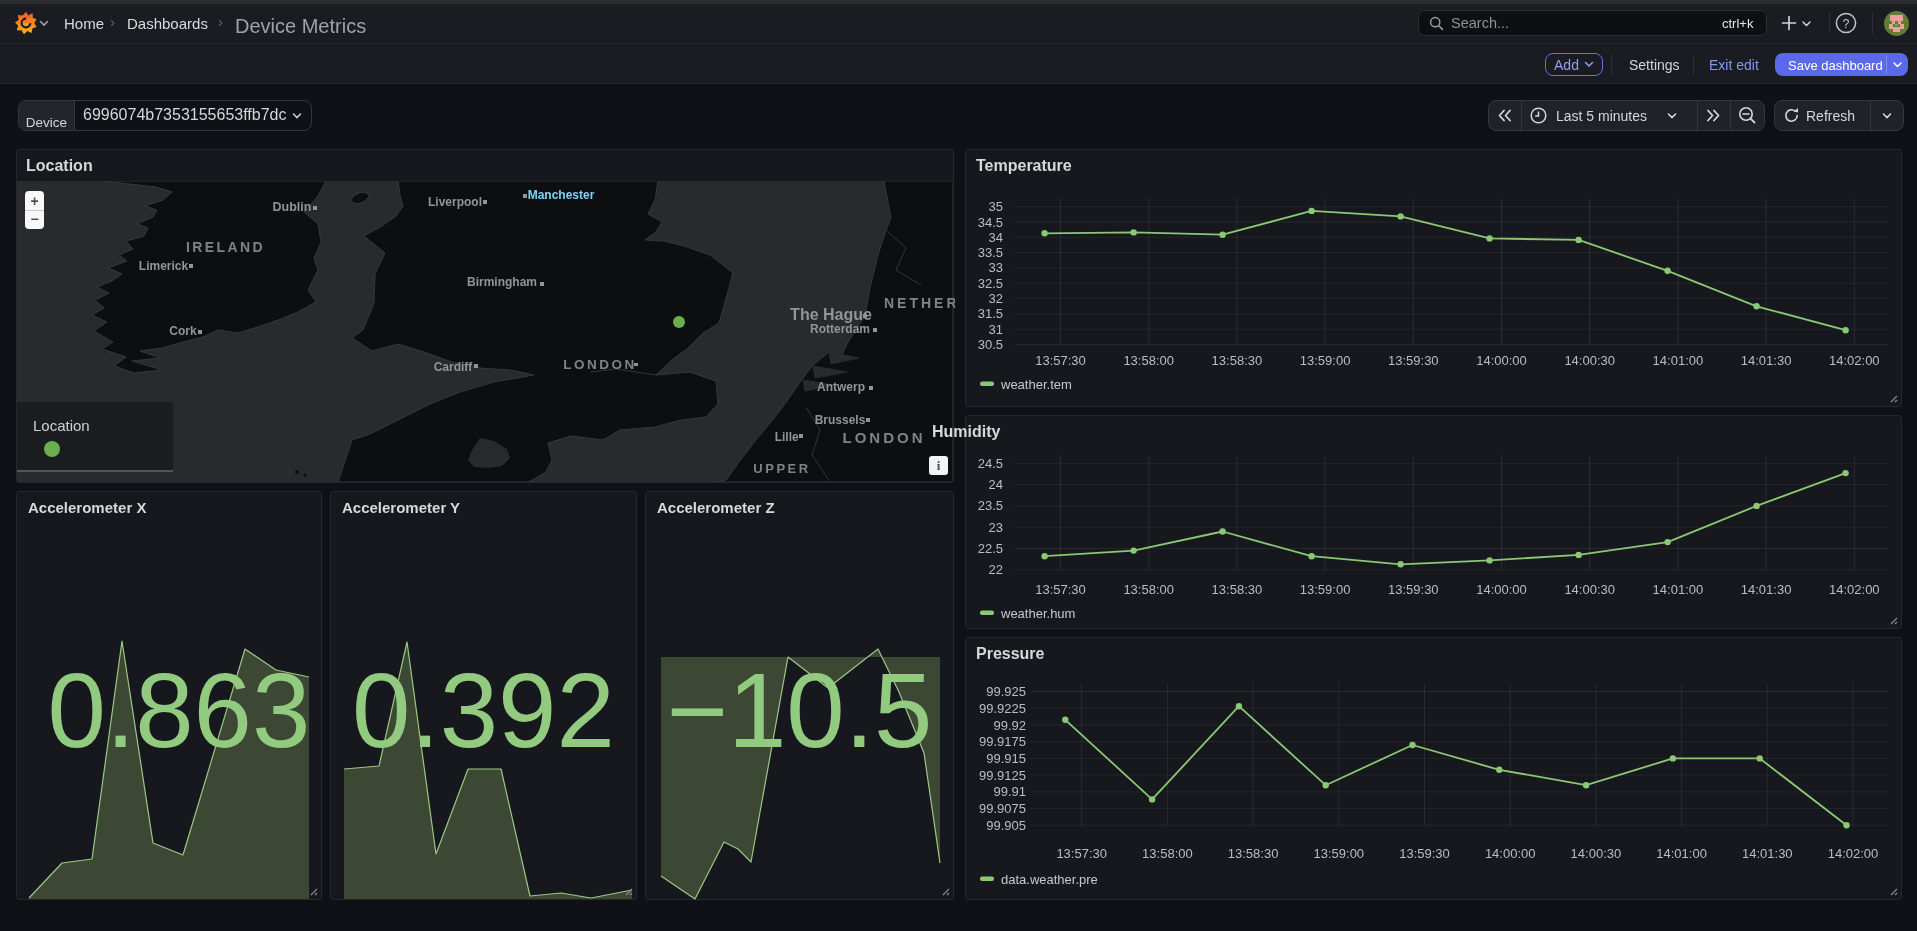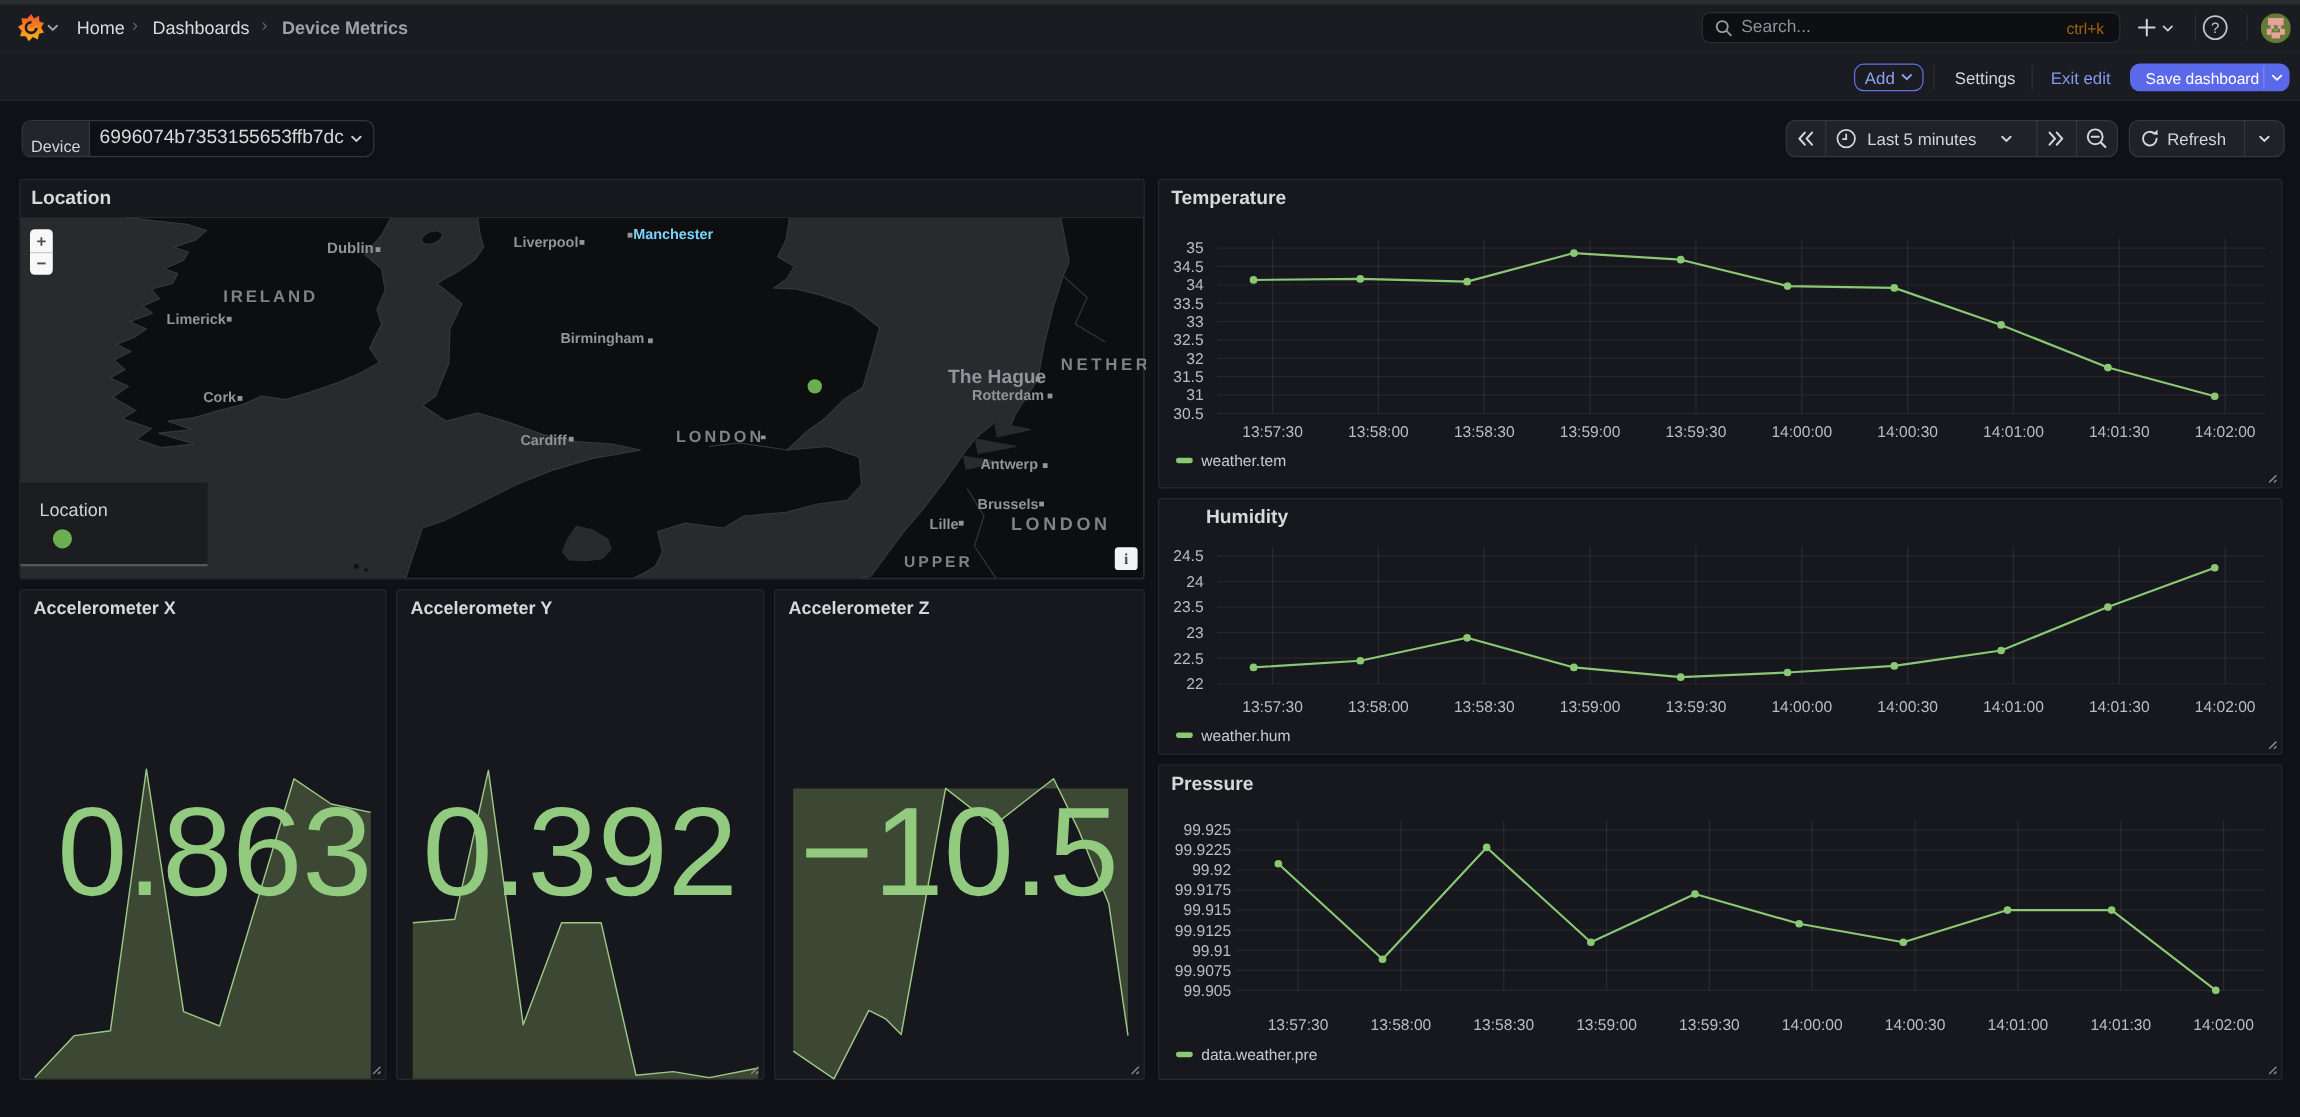--- a/index.html
+++ b/index.html
@@ -26,28 +26,28 @@
 <path fill="#1a1c21" d="M33 19 a16 16 0 1 0 15 17 l-7 0 a9.5 9.5 0 1 1 -9 -10.5 Z"></path>
 <circle cx="33.5" cy="35" r="6.5" fill="url(#glg)"></circle>
 </svg>
 <svg class="abs" style="left:38px;top:19px" width="12" height="9" viewBox="0 0 12 9">
 <path d="M2.5 2.5 L6 6 L9.5 2.5" stroke="#9fa2a8" stroke-width="1.6" fill="none" stroke-linecap="round"></path>
   </svg>
 <div class="abs" style="left:64px;top:15px;font-size:15px;font-weight:500;color:#d9dbde">Home</div>
 <div class="abs" style="left:110px;top:13px;font-size:15px;color:#61646b">›</div>
 <div class="abs" style="left:127px;top:15px;font-size:15px;font-weight:500;color:#d9dbde">Dashboards</div>
 <div class="abs" style="left:218px;top:13px;font-size:15px;color:#61646b">›</div>
-<div class="abs" style="left:235px;top:15px;font-size:15px;font-weight:700;color:#9ea1a8">Device Metrics</div>
+<div class="abs" style="left:235px;top:15px;font-size:20px;font-weight:400;color:#9ea1a8">Device Metrics</div>
 <div class="abs" style="left:1418px;top:10px;width:349px;height:26px;background:#0e0f13;border:1px solid #2c2e34;border-radius:7px"></div>
 <svg class="abs" style="left:1429px;top:16px" width="15" height="15" viewBox="0 0 15 15">
 <circle cx="6.2" cy="6.2" r="4.6" stroke="#9b9ea5" stroke-width="1.5" fill="none"></circle>
 <path d="M9.8 9.8 L13.4 13.4" stroke="#9b9ea5" stroke-width="1.5" stroke-linecap="round"></path>
   </svg>
 <div class="abs" style="left:1451px;top:15px;font-size:14.5px;color:#8f929a">Search...</div>
-<div class="abs" style="left:1722px;top:16px;font-size:13px;color:#a16207">ctrl+k</div>
+<div class="abs" style="left:1722px;top:16px;font-size:13px;color:#e5e5e5">ctrl+k</div>
 <svg class="abs" style="left:1781px;top:15px" width="16" height="16" viewBox="0 0 16 16">
 <path d="M8 1.5 V14.5 M1.5 8 H14.5" stroke="#cdd0d4" stroke-width="1.7" stroke-linecap="round"></path>
   </svg>
 <svg class="abs" style="left:1801px;top:20px" width="11" height="8" viewBox="0 0 11 8">
 <path d="M2 2 L5.5 5.5 L9 2" stroke="#cdd0d4" stroke-width="1.5" fill="none" stroke-linecap="round"></path>
   </svg>
 <div class="abs" style="left:1829px;top:12px;width:1px;height:22px;background:#2c2e33"></div>
 <svg class="abs" style="left:1835px;top:12px" width="22" height="22" viewBox="0 0 22 22">
 <circle cx="11" cy="11" r="9.6" stroke="#c0c3c8" stroke-width="1.5" fill="none"></circle>
 <text x="11" y="15.5" text-anchor="middle" fill="#c0c3c8" font-size="12.5" font-family="Liberation Sans">?</text>
@@ -241,21 +241,21 @@
     <circle cx="524.6" cy="89.4" r="3.2" fill="#8bc873"></circle>
     <circle cx="613.6" cy="90.9" r="3.2" fill="#8bc873"></circle>
     <circle cx="702.6" cy="121.8" r="3.2" fill="#8bc873"></circle>
     <circle cx="791.6" cy="157.3" r="3.2" fill="#8bc873"></circle>
     <circle cx="880.6" cy="181.2" r="3.2" fill="#8bc873"></circle>
     <rect x="15" y="232.5" width="14" height="4.5" rx="2" fill="#8bc873"></rect>
     <text class="leg" x="36" y="239.5">weather.tem</text>
     <path d="M932 247 L926 253 M932 251 L930 253" stroke="#83868c" stroke-width="1.3"></path>
   </svg>
 <div class="panel" style="left:965px;top:415px;width:937px;height:214px"></div>
-<div class="ptitle" style="left:1005px;top:423px">Humidity</div>
+<div class="ptitle" style="left:932px;top:423px">Humidity</div>
 <svg class="abs" style="left:965px;top:415px" width="937" height="214" viewBox="0 0 937 214">
     <line x1="49" y1="48.3" x2="923" y2="48.3" stroke="rgba(204,204,220,0.08)" stroke-width="1"></line>
     <line x1="49" y1="69.6" x2="923" y2="69.6" stroke="rgba(204,204,220,0.08)" stroke-width="1"></line>
     <line x1="49" y1="90.9" x2="923" y2="90.9" stroke="rgba(204,204,220,0.08)" stroke-width="1"></line>
     <line x1="49" y1="112.2" x2="923" y2="112.2" stroke="rgba(204,204,220,0.08)" stroke-width="1"></line>
     <line x1="49" y1="133.5" x2="923" y2="133.5" stroke="rgba(204,204,220,0.08)" stroke-width="1"></line>
     <line x1="49" y1="154.8" x2="923" y2="154.8" stroke="rgba(204,204,220,0.08)" stroke-width="1"></line>
     <line x1="95.5" y1="40.3" x2="95.5" y2="154.8" stroke="rgba(204,204,220,0.10)" stroke-width="1"></line>
     <line x1="183.7" y1="40.3" x2="183.7" y2="154.8" stroke="rgba(204,204,220,0.10)" stroke-width="1"></line>
     <line x1="271.9" y1="40.3" x2="271.9" y2="154.8" stroke="rgba(204,204,220,0.10)" stroke-width="1"></line>

